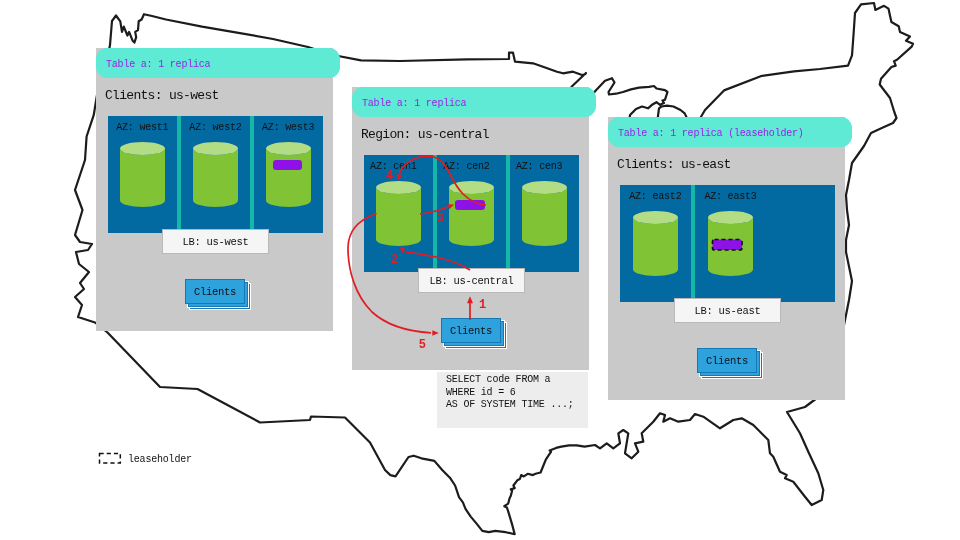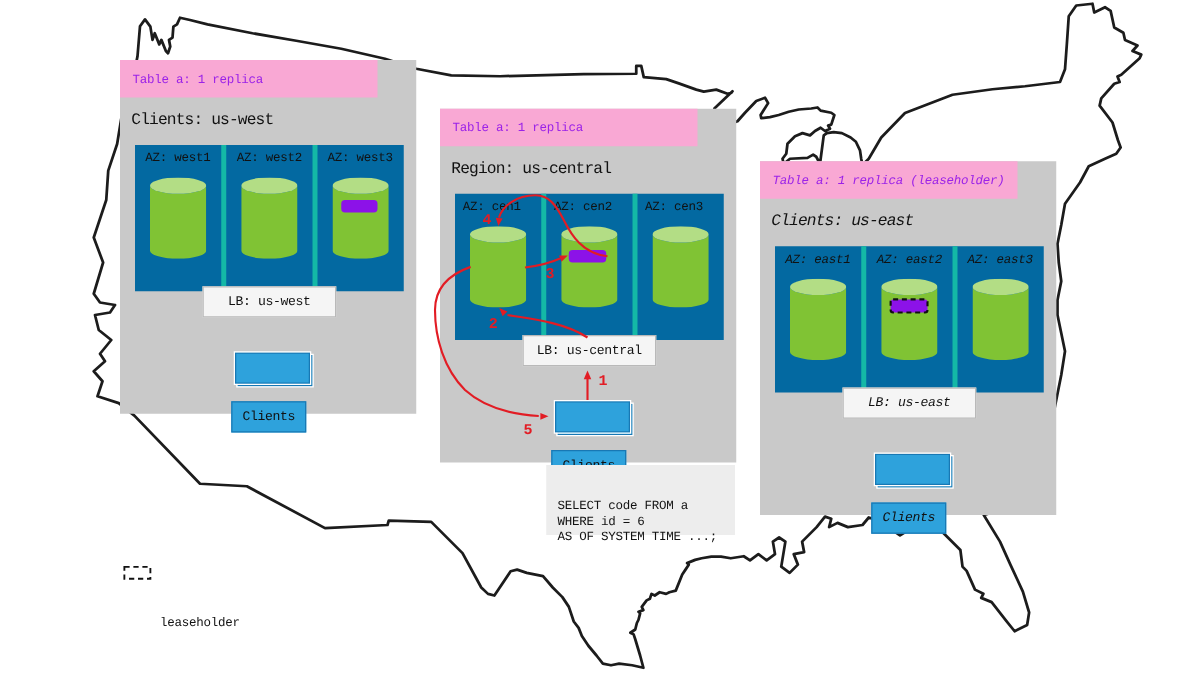--- a/index.html
+++ b/index.html
@@ -1,44 +1,44 @@
 <!DOCTYPE html>
 <html><head>
 <meta charset="utf-8">
 <style>
   html,body{margin:0;padding:0;}
   body{width:960px;height:540px;position:relative;overflow:hidden;background:#ffffff;
        font-family:"Liberation Mono",monospace;}
   .abs{position:absolute;}
   svg.map{position:absolute;left:0;top:0;}
   .panel{position:absolute;width:237px;height:283px;background:#c9c9c9;}
-  .phead{position:absolute;left:0;top:0;width:206px;height:30px;background:#f9a8d4;
-         color:#9b22e8;font-size:10px;line-height:33px;text-indent:10px;letter-spacing:-0.2px;}
+  .phead{position:absolute;left:0;top:0;width:244px;height:30px;background:#5eead4;
+         color:#9b22e8;font-size:10px;line-height:33px;text-indent:10px;letter-spacing:-0.2px;border-radius:11px;}
   .region{position:absolute;left:9px;top:39.5px;font-size:13px;letter-spacing:-0.7px;color:#111;}
   .azwrap{position:absolute;left:11.5px;top:67.5px;width:215px;height:117px;background:#0369a1;display:flex;}
   .az{width:71.66px;height:117px;position:relative;}
   .az + .az{border-left:4px solid #14b8a6;width:70.66px;}
   .azlab{position:absolute;left:0;top:6.5px;width:100%;text-align:center;font-size:10px;letter-spacing:-0.2px;color:#111;}
   .cyl{position:absolute;left:50%;margin-left:-22.5px;top:26px;}
   .lb{position:absolute;left:66px;top:181px;width:105px;height:23px;background:#f5f5f5;
       border:1px solid #b9b9b9;font-size:10.5px;letter-spacing:-0.3px;color:#111;
       display:flex;align-items:center;justify-content:center;}
   .stack{position:absolute;left:89px;top:231px;width:60px;height:25px;}
   .stack .l{position:absolute;width:60px;height:25px;background:#2ea2dc;border:1px solid #1878b4;
             box-sizing:border-box;outline:1px solid #fff;}
   .stack .l3{left:5px;top:5px;}
   .stack .l2{left:2.5px;top:2.5px;}
   .stack .l1{left:0;top:0;outline:none;display:flex;align-items:center;justify-content:center;
-             font-size:10.5px;letter-spacing:-0.3px;color:#111;margin-top:42px;}
+             font-size:10.5px;letter-spacing:-0.3px;color:#111;}
   .prect{position:absolute;background:#8c12e8;border-radius:3px;}
   .selbox{position:absolute;left:437px;top:372px;width:151px;height:56px;background:#ededed;
           font-size:10px;line-height:12.5px;color:#111;letter-spacing:-0.2px;}
   .selbox div{margin-left:9px;}
   .cen .azlab{margin-left:-5px;}
-  .legtext{position:absolute;left:128px;top:454px;font-size:10px;color:#111;letter-spacing:-0.2px;margin-top:40px;}
+  .legtext{position:absolute;left:128px;top:454px;font-size:10px;color:#111;letter-spacing:-0.2px;}
 </style>
 </head>
 <body>
 
 <svg class="map" width="960" height="540" viewBox="0 0 960 540" fill="none" stroke="#1c1c1c" stroke-width="2.2" stroke-linejoin="round" stroke-linecap="round">
 <path d="M112,21 L116,15.5 120.3,21.3 122,31.9 123.8,26.6 127.4,35.5 129.1,31.9 132.7,40.8 134.4,42.6
 136.2,37.2 135.2,31.9 138,30.1 138.7,21.3 141.6,19.5 144,14.2
 152,16 166,19.5 202,26.6 237,32.6 273,39 308,47 333,55 361,60.3 400,61 467,59.3 509,59
 509,52.7 513,52.7 515,61.7 533,63.3 543,66.7 557,71.7 563,73.3 573,71.7 582,75 585,74.3
 586,73 571.5,86.8 575,100 582,100 590,97 596,90.2 605,80.8 612,78.2
@@ -133,31 +133,24 @@
   </div>
   <div class="lb">LB: us-central</div>
   <div class="stack">
       <div class="l l3"></div>
       <div class="l l2"></div>
       <div class="l l1">Clients</div>
     </div>
 </div>
 <div class="prect" style="left:455px;top:200px;width:29.5px;height:9.5px;"></div>
 
-<div class="panel" style="left:608px;top:129px;font-style:italic;">
+<div class="panel" style="left:608px;top:117px;">
   <div class="phead">Table a: 1 replica (leaseholder)</div>
   <div class="region">Clients: us-east</div>
   <div class="azwrap">
-    <div class="az">
-        <div class="azlab">AZ: east1</div>
-      <svg class="cyl" width="45" height="65" viewBox="0 0 45 65">
-        <path d="M0,6.5 A22.5,6.5 0 0 0 45,6.5 L45,58.5 A22.5,6.5 0 0 1 0,58.5 Z" fill="#80c334"></path>
-        <ellipse cx="22.5" cy="6.5" rx="22.5" ry="6.5" fill="#b3dd85"></ellipse>
-      </svg>
-    </div>
     <div class="az">
         <div class="azlab">AZ: east2</div>
       <svg class="cyl" width="45" height="65" viewBox="0 0 45 65">
         <path d="M0,6.5 A22.5,6.5 0 0 0 45,6.5 L45,58.5 A22.5,6.5 0 0 1 0,58.5 Z" fill="#80c334"></path>
         <ellipse cx="22.5" cy="6.5" rx="22.5" ry="6.5" fill="#b3dd85"></ellipse>
       </svg>
     </div>
     <div class="az">
         <div class="azlab">AZ: east3</div>
       <svg class="cyl" width="45" height="65" viewBox="0 0 45 65">
@@ -171,21 +164,21 @@
       <div class="l l3"></div>
       <div class="l l2"></div>
       <div class="l l1">Clients</div>
     </div>
 </div>
 <svg class="abs" style="left:710.5px;top:237.5px;" width="35" height="15" viewBox="0 0 35 15">
   <rect x="1.5" y="1.5" width="29.5" height="10.5" rx="2" fill="#8c12e8" stroke="#111" stroke-width="1.7" stroke-dasharray="4,3"></rect>
 </svg>
 
 <div class="selbox">
-  <div style="padding-top:28px;">SELECT code FROM a</div>
+  <div style="padding-top:2px;">SELECT code FROM a</div>
   <div>WHERE id = 6</div>
   <div>AS OF SYSTEM TIME ...;</div>
 </div>
 
 <svg class="abs" style="left:98px;top:451.5px;" width="26" height="14" viewBox="0 0 26 14">
   <rect x="1.5" y="1.5" width="20.8" height="9.5" fill="#fff" stroke="#111" stroke-width="1.5" stroke-dasharray="4.2,3"></rect>
 </svg>
 <div class="legtext">leaseholder</div>
 
 <svg class="abs" style="left:0;top:0;" width="960" height="540" viewBox="0 0 960 540">

